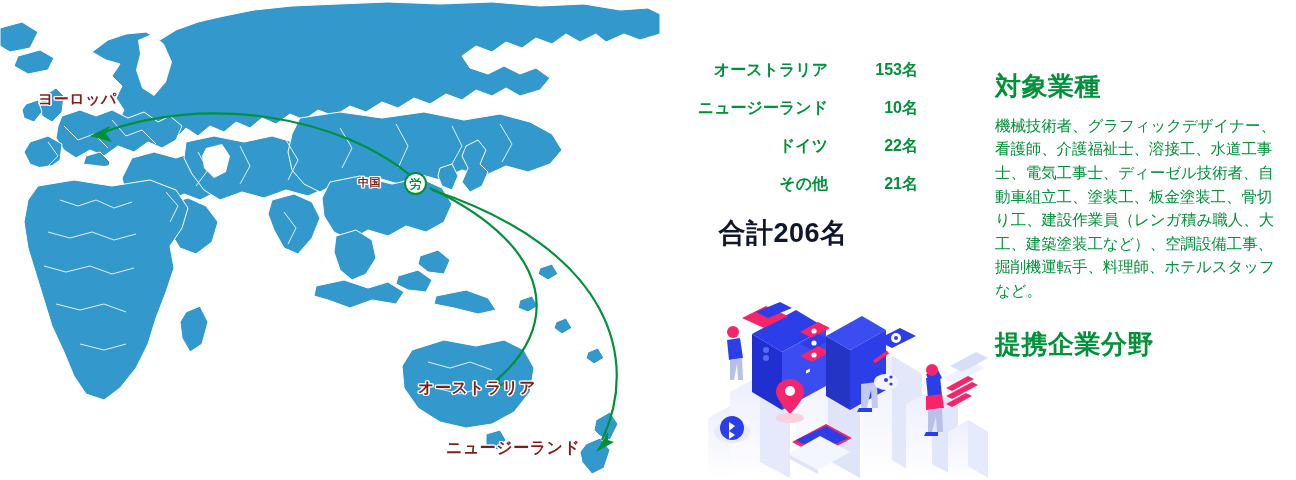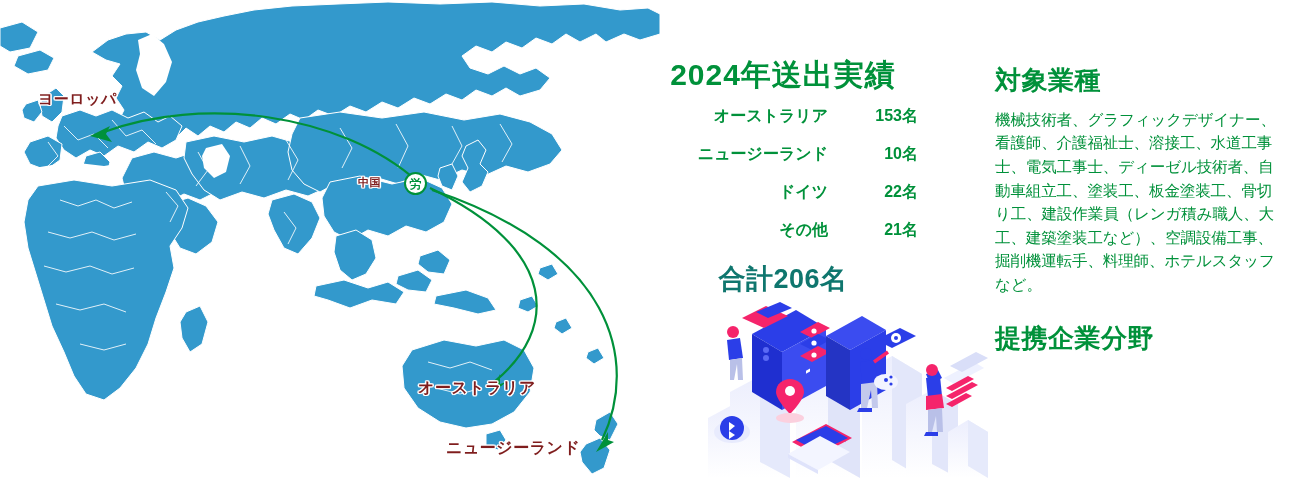--- a/index.html
+++ b/index.html
@@ -55,30 +55,30 @@
     overflow:hidden;
   }
   .stat-row .name{
     text-align:right;
     overflow:hidden;
     direction:rtl;
     max-width:132px;
   }
   .stat-row .val{margin-left:32px;min-width:58px;text-align:right;}
   .stats-total{
-    color:#0f766e;font-size:27px;font-weight:700;
+    color:#0f172a;font-size:27px;font-weight:700;
     text-align:center;margin-top:20px;letter-spacing:.5px;
   }
 
   
   .illus{position:absolute;left:700px;top:300px;width:290px;height:180px;}
   .illus svg{display:block;width:290px;height:180px;}
 
   
-  .right-col{position:absolute;left:995px;top:66px;width:288px;}
+  .right-col{position:absolute;left:995px;top:72px;width:288px;}
   .sec-head{
     color:#00913a;font-size:26px;font-weight:700;
     line-height:1.15;margin:0 0 12px 0;letter-spacing:.5px;
   }
   .sec-body{
     color:#00913a;font-size:15.5px;font-weight:400;
     line-height:1.52;margin:0;letter-spacing:-.1px;
   }
   .sec-gap{height:28px;}
 </style>
@@ -247,21 +247,20 @@
     </svg>
 
     <div class="map-label" id="lbl-europe">ヨーロッパ</div>
     <div class="map-label" id="lbl-china">中国</div>
     <div class="china-badge">労</div>
     <div class="map-label" id="lbl-australia">オーストラリア</div>
     <div class="map-label" id="lbl-newzealand">ニュージーランド</div>
   </div>
 
   <div class="stats">
-    <div class="stats-title">2024年送出実績</div>
     <div class="stat-rows">
       <div class="stat-row">
         <span class="name">オーストラリア</span>
         <span class="val">153名</span>
       </div>
       <div class="stat-row">
         <span class="name">ニュージーランド</span>
         <span class="val">10名</span>
       </div>
       <div class="stat-row">

